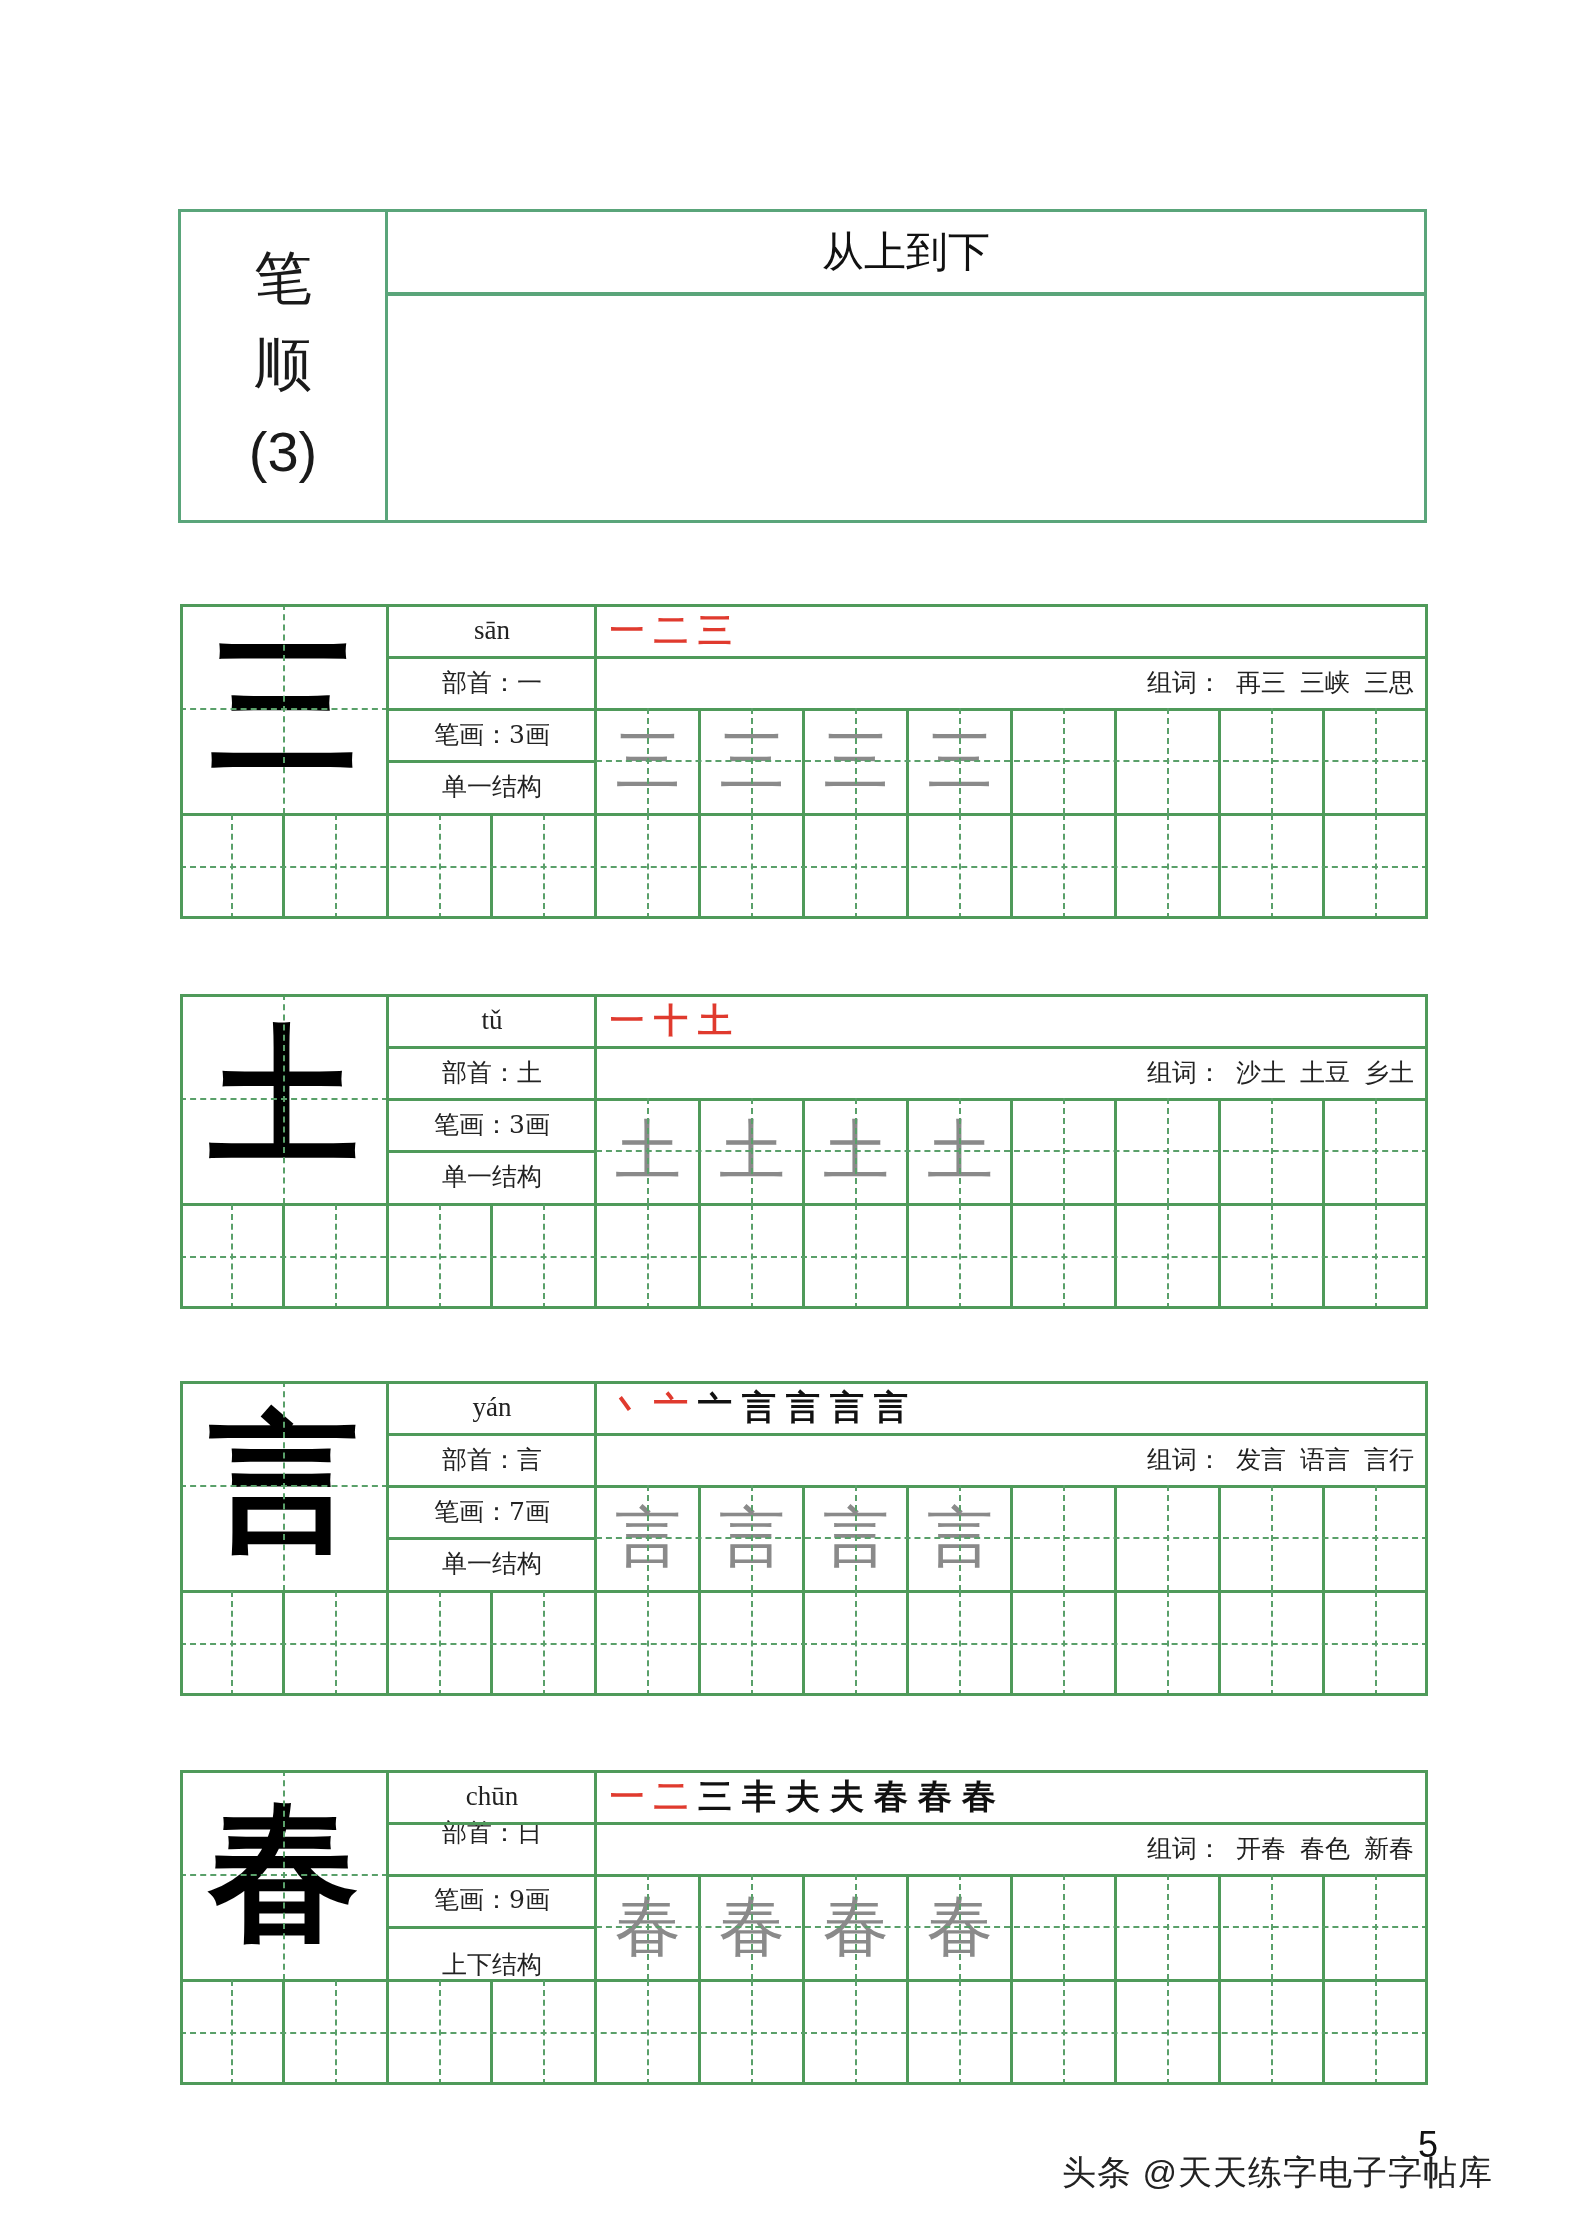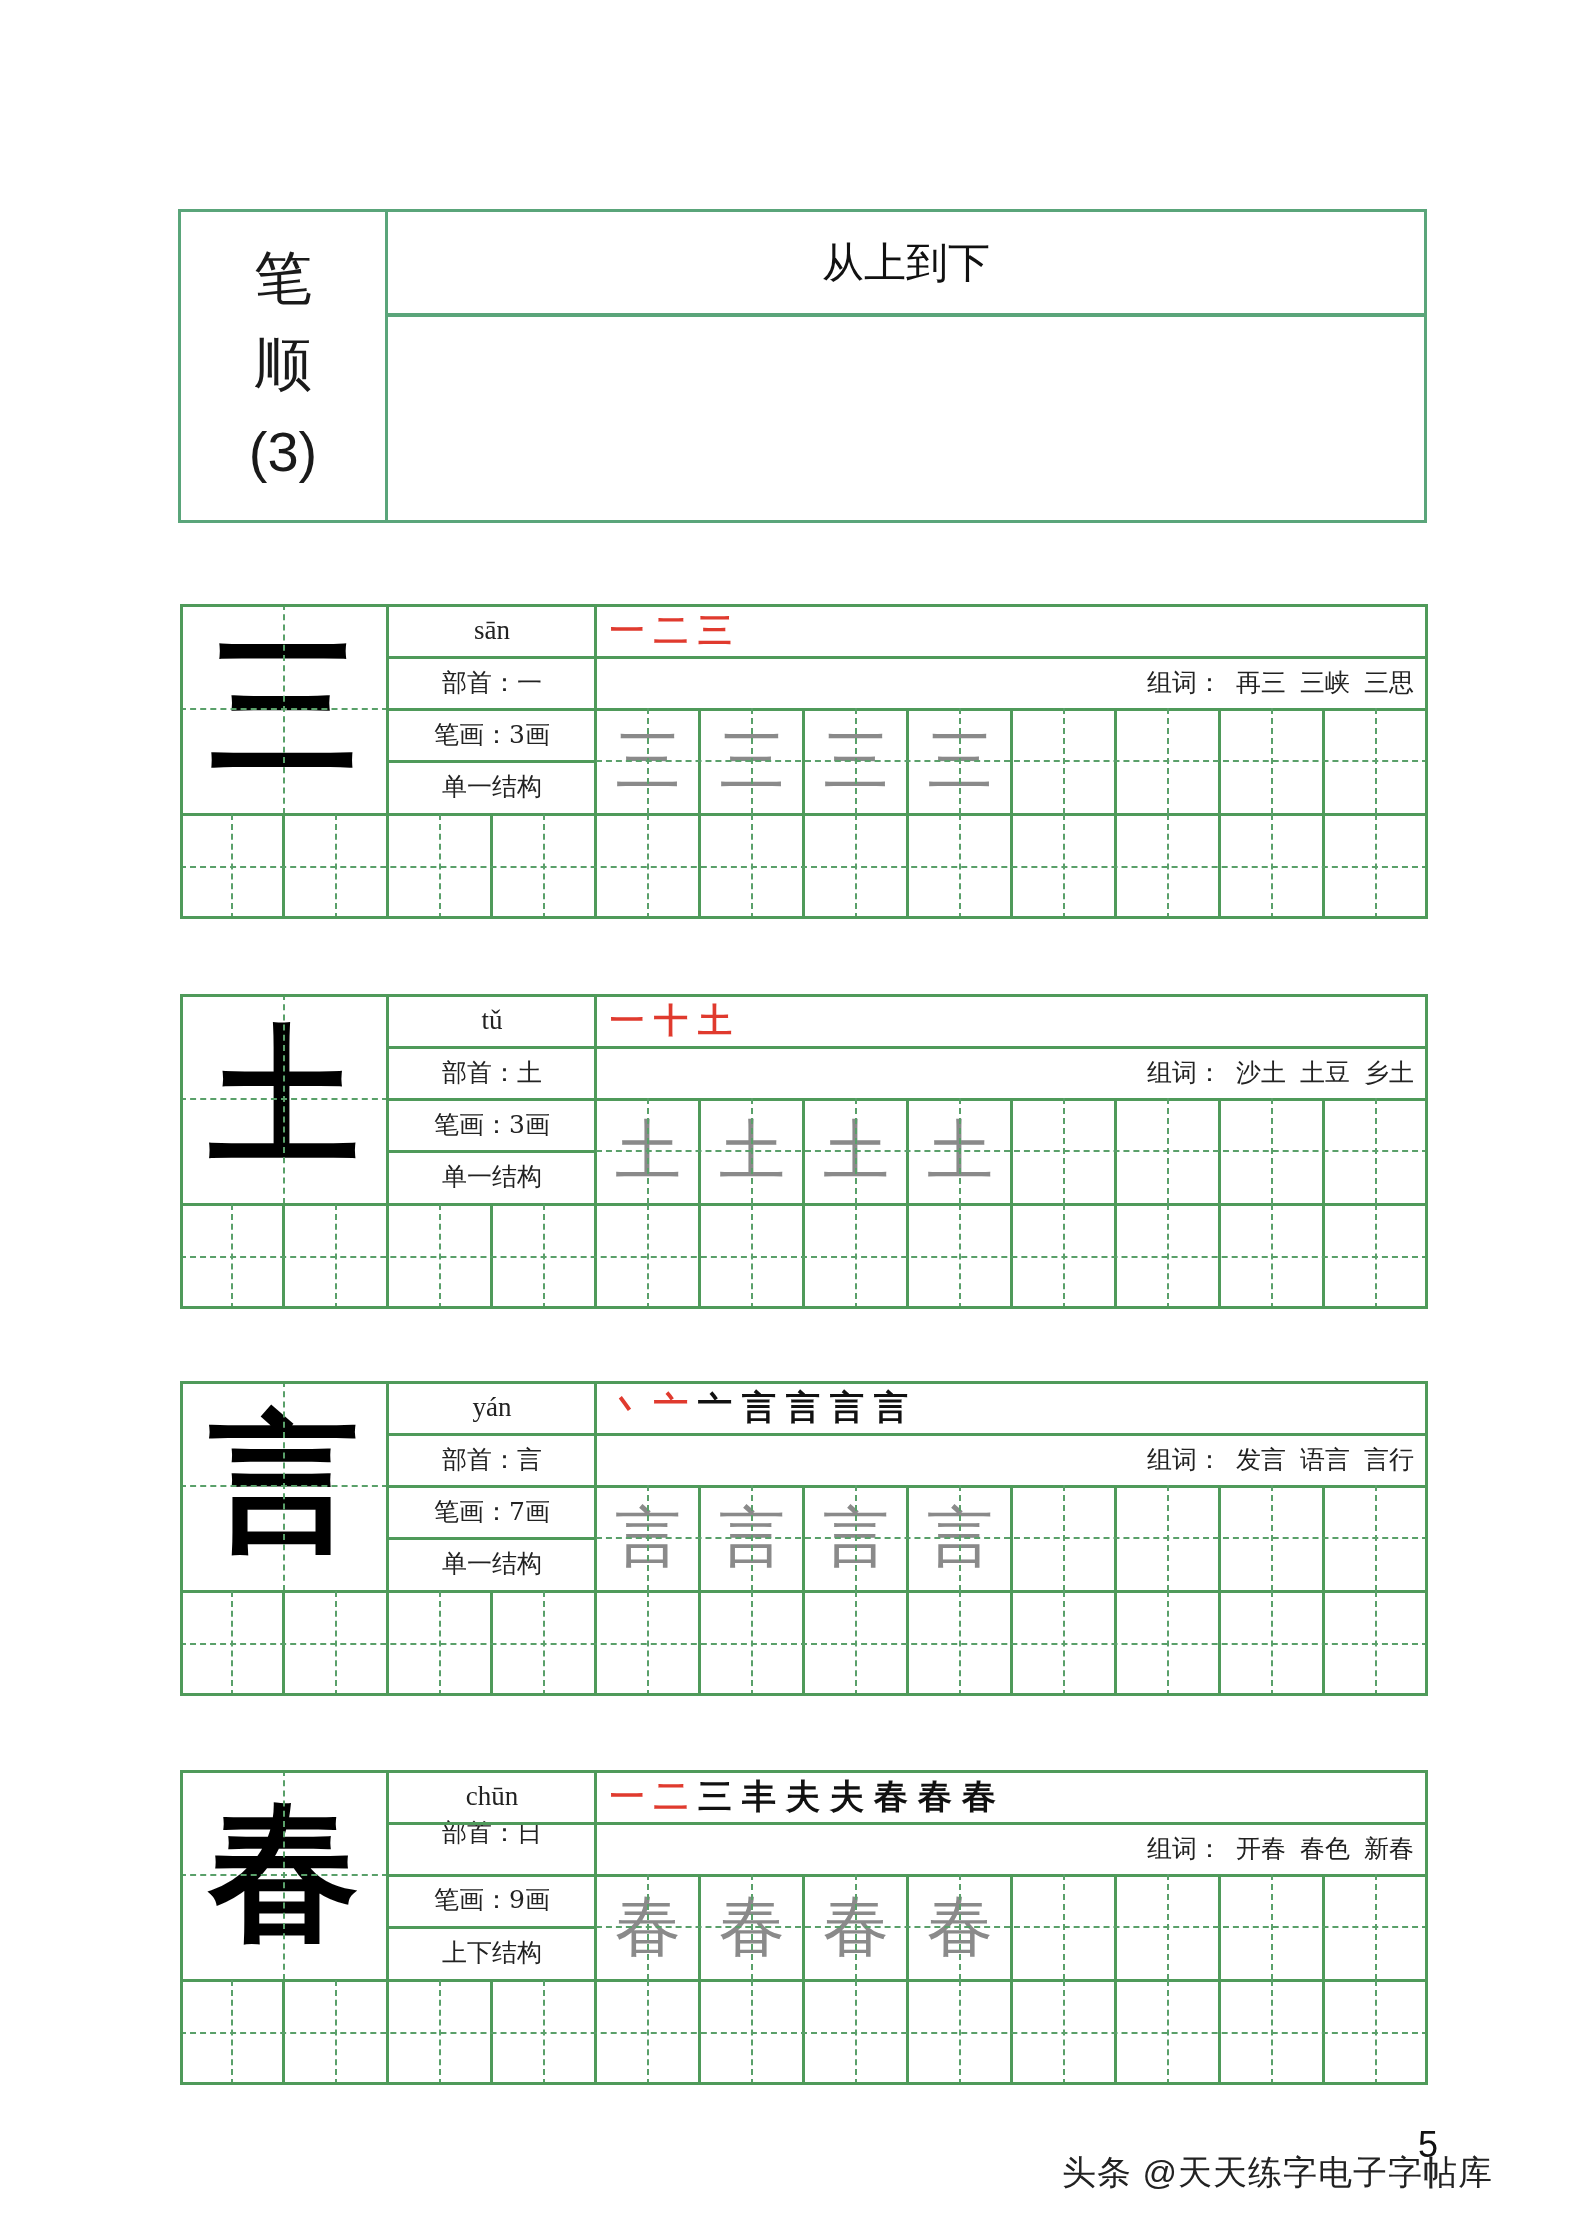--- a/index.html
+++ b/index.html
@@ -8,21 +8,21 @@
 
   
   .intro { position:absolute; left:178px; top:209px; width:1249px; height:314px;
            border:3px solid #5aa57a; box-sizing:border-box; }
   .intro .side { position:absolute; left:0; top:0; width:207px; height:100%;
                  border-right:3px solid #5aa57a; box-sizing:border-box;
                  display:flex; flex-direction:column; align-items:center; justify-content:center; }
   .intro .side .t { font-size:58px; line-height:86px; color:#1a1a1a; }
   .intro .side .n { font-family:"Liberation Sans",sans-serif; font-size:56px; line-height:90px; color:#1a1a1a; }
   .intro .row { position:absolute; left:207px; right:0; box-sizing:border-box; }
-  .intro .r1 { top:0; height:105px; border-bottom:4px solid #5aa57a;
+  .intro .r1 { top:0; height:84px; border-bottom:4px solid #5aa57a;
                display:flex; align-items:center; justify-content:center; font-size:42px; }
   .intro .r2 { top:102px; height:106px; border-bottom:4px solid #5aa57a;
                display:flex; align-items:flex-end; padding-left:126px; padding-bottom:12px; font-size:42px; }
   .intro .r3 { top:208px; height:100px;
                display:flex; align-items:center; padding-left:4px; font-size:42px; white-space:nowrap; }
 
   
   .block { position:absolute; left:180px; width:1248px; height:315px; }
   .block .frame { position:absolute; inset:0; border:3px solid #4f9a5a; box-sizing:border-box; pointer-events:none; }
   .line-h { position:absolute; height:0; border-top:3px solid #4f9a5a; }
@@ -287,21 +287,21 @@
       <div class="line-v" style="left:1142px;top:210px;height:105px"></div>
       <div class="dash-v" style="left:1195px;top:210px;height:105px"></div>
       <div class="dash-h" style="left:0;top:262px;width:1248px"></div>
       <div class="frame"></div>
     </div>
     <div class="block" style="top: 1770px;">
       <div class="main-char">春</div>
       <div class="info pinyin" style="top:0">chūn</div>
       <div class="info" style="top:36px">部首：日</div>
       <div class="info" style="top:103px">笔画：9画</div>
-      <div class="info" style="top:156px">上下结构</div>
+      <div class="info" style="top:168px">上下结构</div>
       <div class="strokes">
         <span class="red">一</span>
         <span class="red">二</span>
         <span class="">三</span>
         <span class="">丰</span>
         <span class="">夫</span>
         <span class="">夫</span>
         <span class="">春</span>
         <span class="">春</span>
         <span class="">春</span>

